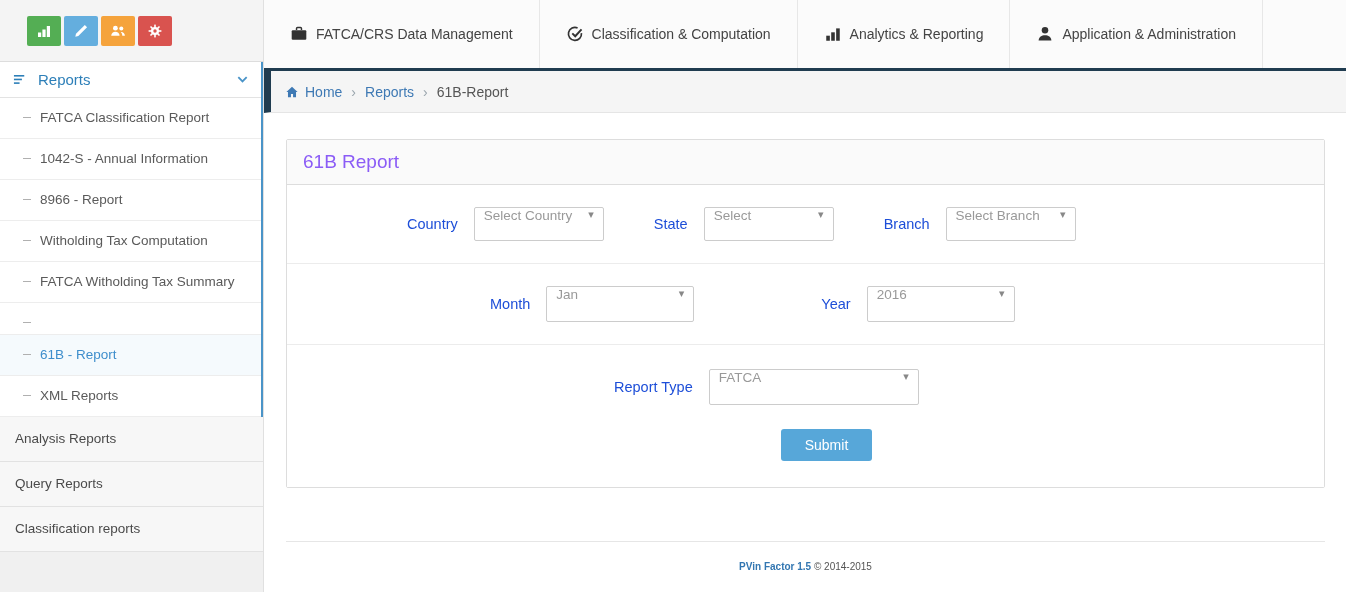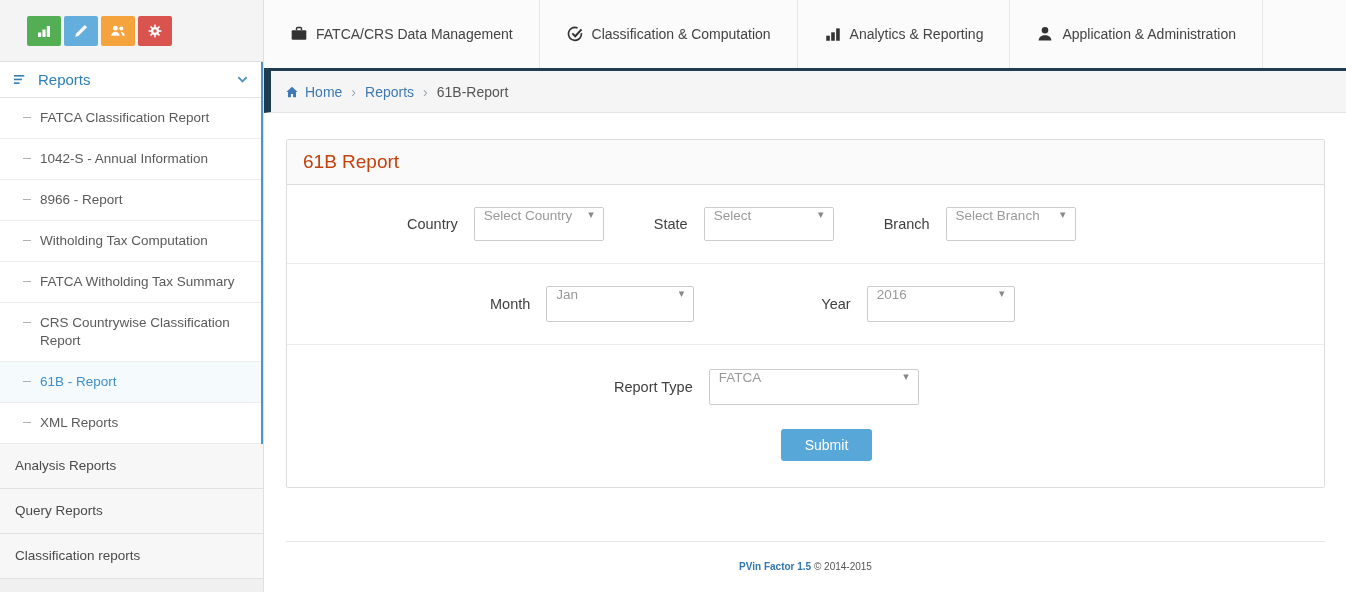--- a/index.html
+++ b/index.html
@@ -38,29 +38,29 @@
   .nav-item svg { width:18px; height:18px; color:#333; }
 
   .breadcrumb { height:42px; background:#f5f5f5; border-bottom:1px solid #e5e5e5; border-left:7px solid #203c50; display:flex; align-items:center; gap:9px; padding-left:14px; font-size:14px; }
   .crumb-link { color:#3e79b4; display:flex; align-items:center; gap:6px; cursor:pointer; }
   .crumb-link svg { width:14px; height:14px; }
   .crumb-sep { color:#9aa5ad; }
   .crumb-current { color:#555; }
 
   .content { flex:1; background:#fff; padding:26px 21px 0 22px; }
   .panel { border:1px solid #ddd; border-radius:2px; }
-  .panel-heading { background:#fafafa; border-bottom:1px solid #ddd; padding:11px 16px; font-size:19px; color:#c2410c; }
+  .panel-heading { background:#fafafa; border-bottom:1px solid #ddd; padding:11px 16px; font-size:19px; color:#8b5cf6; }
   .panel-body { background:#fff; }
 
   .frow { display:flex; align-items:center; }
   .frow-1 { padding:22px 0 22px 120px; gap:50px; border-bottom:1px solid #ececec; }
   .frow-2 { padding:22px 0 22px 203px; gap:127px; border-bottom:1px solid #ececec; }
   .frow-3 { padding:24px 0 10px 327px; }
   .fgroup { display:flex; align-items:center; gap:16px; }
-  .flabel { font-size:14.5px; color:#404040; white-space:nowrap; }
+  .flabel { font-size:14.5px; color:#1d4ed8; white-space:nowrap; }
   .select { border:1px solid #ccc; border-radius:2px; background:#fff; height:34px; display:inline-flex; align-items:flex-start; justify-content:space-between; padding:0 9px; color:#999; font-size:13.5px; cursor:pointer; }
   .w130 { width:130px; }
   .w132 { width:148px; height:36px;gap:8px; }
   .w210 { width:210px; height:36px; }
   .caret { color:#888; font-size:11px; margin-left:8px; }
 
   .submit-row { text-align:center; padding:14px 0 26px; }
   .submit-btn { background:#57a7d9; color:#fff; border:none; border-radius:3px; padding:8px 24px; font-size:14px; font-family:Liberation Sans, sans-serif; cursor:pointer;margin-left:42px; }
 
   .footer { margin-top:53px; border-top:1px solid #e6e6e6; padding:19px 0; text-align:center; font-size:10px; color:#555; }
@@ -138,21 +138,20 @@
       <div class="menu-item">
         <span class="tick"></span>
         <span class="mi-label">Witholding Tax Computation</span>
       </div>
       <div class="menu-item">
         <span class="tick"></span>
         <span class="mi-label">FATCA Witholding Tax Summary</span>
       </div>
       <div class="menu-item">
         <span class="tick"></span>
-        <span class="mi-label">CRS Countrywise Classification Report</span>
       </div>
       <div class="menu-item active">
         <span class="tick"></span>
         <span class="mi-label">61B - Report</span>
       </div>
       <div class="menu-item">
         <span class="tick"></span>
         <span class="mi-label">XML Reports</span>
       </div>
     </div>

